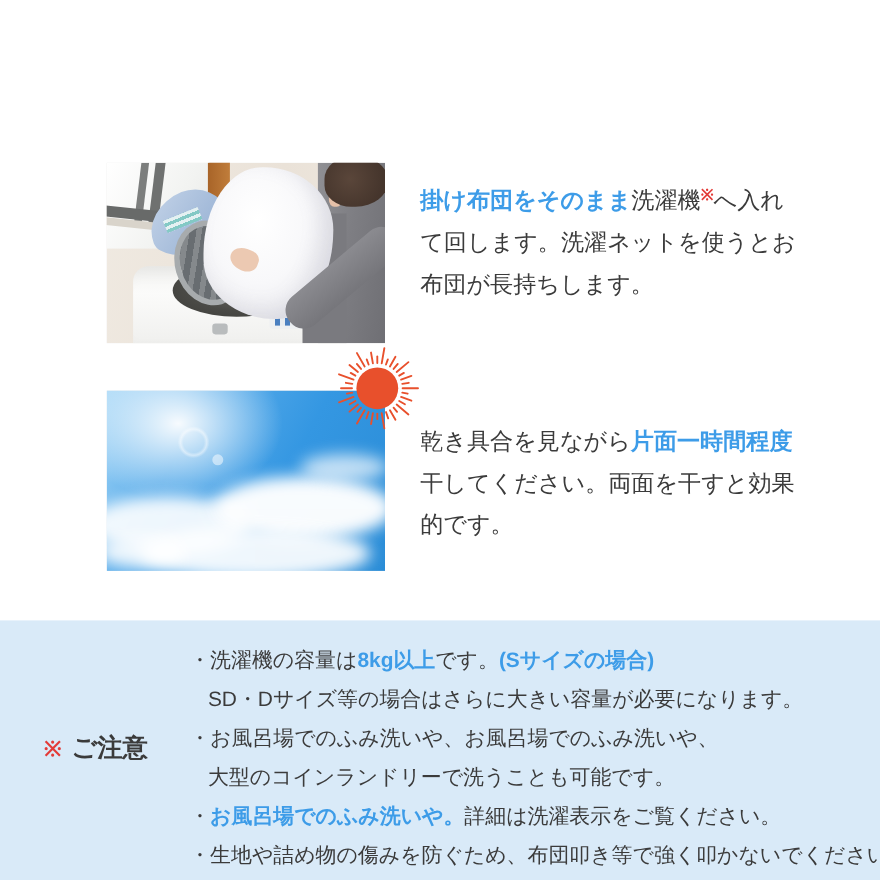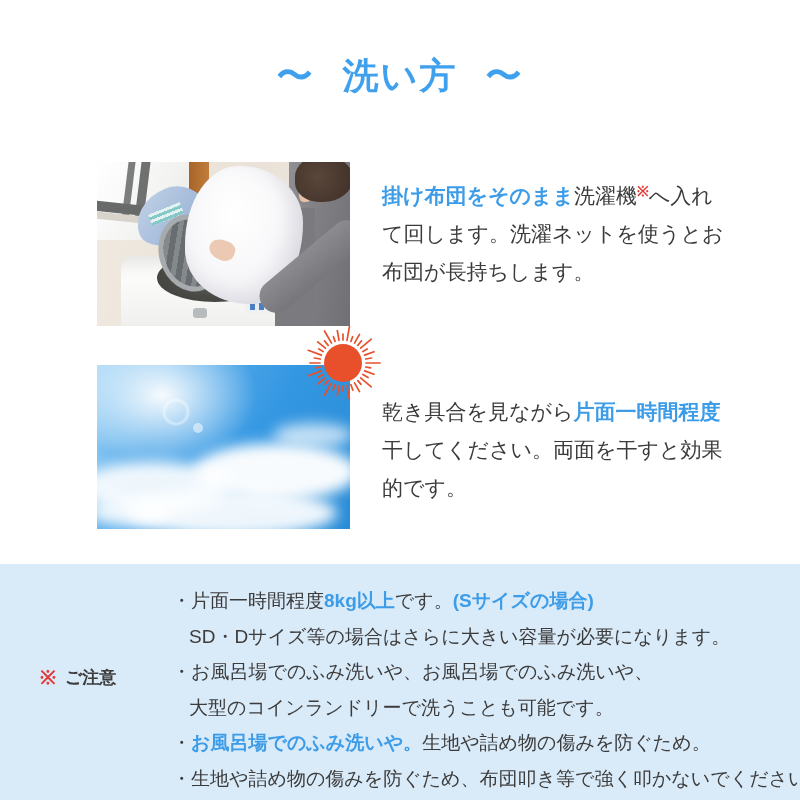--- a/index.html
+++ b/index.html
@@ -2,22 +2,22 @@
 <html style="--title-blue: #3fa0ee; --accent-blue: #3d9ce8; --mark-red: #e33b38; --sun-orange: #e8502c; --notice-bg: #d9eaf8; --text-black: #3b3b3b;"><head>
 <meta charset="utf-8">
 <style>
   html,body{margin:0;padding:0;background:#fff;}
   .page{position:relative;width:800px;height:800px;background:#fff;overflow:hidden;
         font-family:"Liberation Sans",sans-serif;color:var(--text-black);}
   .title{position:absolute;top:52px;left:0;width:100%;margin:0;text-align:center;
          font-size:36px;font-weight:bold;color:var(--title-blue);
          letter-spacing:2px;word-spacing:16px;}
   .step{position:absolute;left:97px;}
-  .step1{top:162px;}
-  .step2{top:365px;border-radius:16px;}
+  .step1{top:148px;}
+  .step2{top:355px;border-radius:16px;}
   .photo{position:relative;width:253px;height:164px;overflow:hidden;background:#eee;}
   .photo *{position:absolute;}
   .desc{position:absolute;left:285px;top:10px;width:352px;margin:0;
         font-size:21px;line-height:38px;color:var(--text-black);}
   .step2 .desc{top:28px;}
   .blue{color:var(--accent-blue);font-weight:bold;}
   .sup-mark{color:var(--mark-red);font-size:14px;vertical-align:7px;font-weight:bold;}
 
   
   .p1-wall{inset:0;background:linear-gradient(105deg,#f0eae2 0%,#eae2d8 55%,#efe9e1 100%);z-index:0;}
@@ -75,31 +75,30 @@
   .p2-c4{left:176px;top:58px;width:80px;height:24px;opacity:.7;}
   .p2-c5{left:-8px;top:132px;width:80px;height:30px;opacity:.85;}
 
   .sun{position:absolute;left:204px;top:-44px;width:84px;height:84px;}
   .sun line{stroke:var(--sun-orange);stroke-width:1.7;stroke-linecap:round;}
 
   
   .notice{position:absolute;left:0;top:564px;width:800px;height:236px;background:var(--notice-bg);}
   .notice-label{position:absolute;left:40px;top:100px;display:flex;align-items:center;gap:9px;}
   .mark{color:var(--mark-red);font-size:19px;font-weight:bold;}
-  .label-text{font-size:17px;font-weight:bold;color:var(--text-black);}
+  .label-text{font-size:23px;font-weight:bold;color:var(--text-black);}
   .notice-lines{position:absolute;left:172px;top:19px;font-size:19px;line-height:35.5px;
                 color:var(--text-black);white-space:nowrap;}
   .n-line.indent{padding-left:17px;}
 </style>
 </head>
 <body>
 
 <div class="page">
 
-  <h1 class="title">〜 洗い方 〜</h1>
 
   <section class="step step1">
     <div class="photo">
       <div class="p1-wall"></div>
       <div class="p1-glass"></div>
       <div class="p1-bar1"></div>
       <div class="p1-bar2"></div>
       <div class="p1-rail"></div>
       <div class="p1-sill"></div>
       <div class="p1-wood"></div>
@@ -177,22 +176,22 @@
     </svg>
     <p class="desc"><span>乾き具合を見ながら</span><span class="blue">片面一時間程度</span><span>干してください。両面を干すと効果的です。</span></p>
   </section>
 
   <section class="notice">
     <div class="notice-label">
       <span class="mark">※</span>
       <span class="label-text">ご注意</span>
     </div>
     <div class="notice-lines">
-      <div class="n-line"><span>・片面一時間程度</span><span class="blue">8kg以上</span><span>です。</span><span class="blue">(Sサイズの場合)</span></div>
+      <div class="n-line"><span>・洗濯機の容量は</span><span class="blue">8kg以上</span><span>です。</span><span class="blue">(Sサイズの場合)</span></div>
       <div class="n-line indent"><span>SD・Dサイズ等の場合はさらに大きい容量が必要になります。</span></div>
       <div class="n-line"><span>・お風呂場でのふみ洗いや、お風呂場でのふみ洗いや、</span></div>
       <div class="n-line indent"><span>大型のコインランドリーで洗うことも可能です。</span></div>
-      <div class="n-line"><span>・</span><span class="blue">お風呂場でのふみ洗いや。</span><span>生地や詰め物の傷みを防ぐため。</span></div>
+      <div class="n-line"><span>・</span><span class="blue">お風呂場でのふみ洗いや。</span><span>詳細は洗濯表示をご覧ください。</span></div>
       <div class="n-line"><span>・生地や詰め物の傷みを防ぐため、布団叩き等で強く叩かないでください。</span></div>
     </div>
   </section>
 
 </div>
 
 </body></html>

